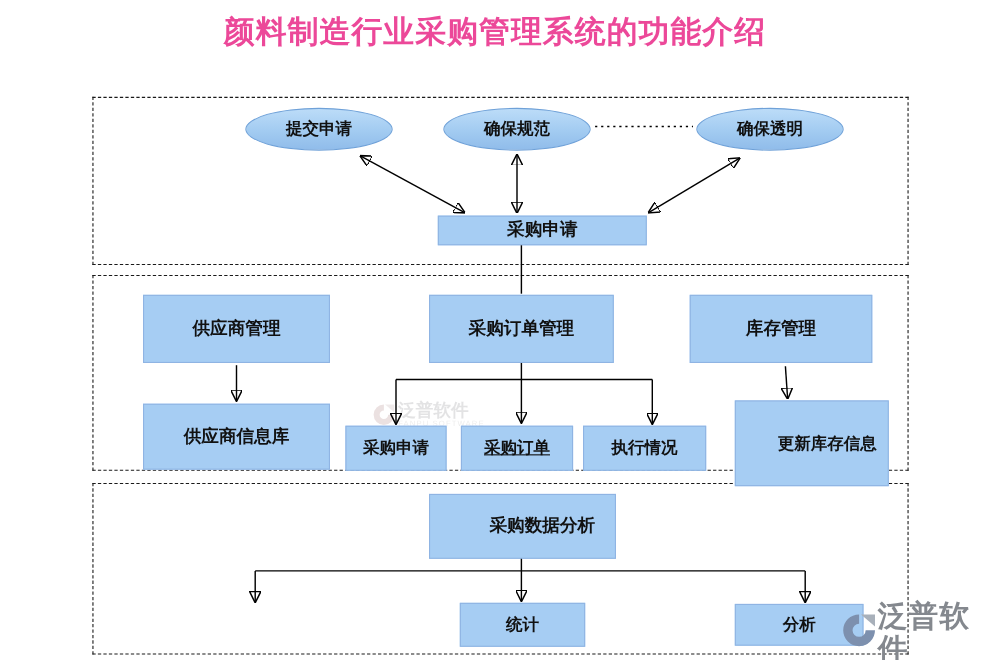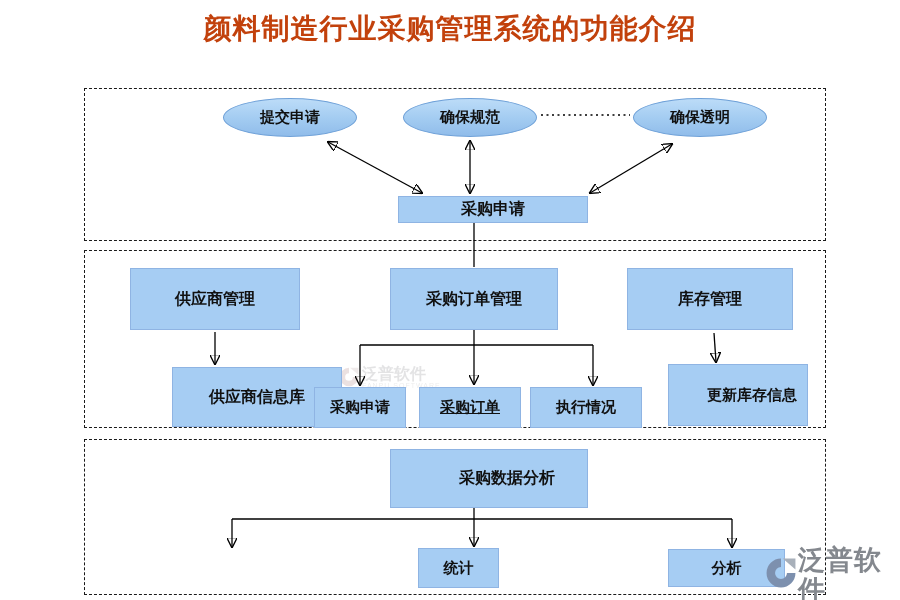--- a/index.html
+++ b/index.html
@@ -2,21 +2,21 @@
 <html style="--node-fill: #A6CDF3; --node-border: #6FA1D8; --line: #000000; --watermark-red: #E4746C;"><head>
 <meta charset="utf-8">
 <style>
   html,body { margin:0; padding:0; background:#ffffff; }
   .stage {
     position:relative; width:900px; height:600px; background:#fff;
     font-family:"Liberation Sans", sans-serif; overflow:hidden;
   }
   .page-title {
     position:absolute; top:10px; left:0; width:100%; text-align:center;
-    font-size:28px; font-weight:bold; color:#c2410c; letter-spacing:1px;
+    font-size:28px; font-weight:bold; color:#ec4899; letter-spacing:1px;
   }
   .section { position:absolute; border:1.5px dashed #1a1a1a; }
   .s1 { left:84px;  top:88px;  width:740px; height:151px; }
   .s2 { left:84px;  top:250px; width:740px; height:176px; }
   .s3 { left:84px;  top:439px; width:740px; height:154px; }
 
   .node {
     position:absolute; background:var(--node-fill,#A6CDF3);
     display:flex; align-items:center; justify-content:center;
     font-weight:bold; color:#111; font-size:16px; box-sizing:border-box;
@@ -30,29 +30,29 @@
   }
 
   .e1   { left:223px; top:98px;  width:134px; height:39px; }
   .e2   { left:403px; top:98px;  width:134px; height:39px; }
   .e3   { left:633px; top:98px;  width:134px; height:39px; }
   .hub1 { left:398px; top:196px; width:190px; height:27px; }
 
   .m-sup  { left:130px; top:268px; width:170px; height:62px; }
   .m-ord  { left:390px; top:268px; width:168px; height:62px; }
   .m-inv  { left:627px; top:268px; width:166px; height:62px; }
-  .c-supdb{ left:130px; top:367px; width:170px; height:60px;margin-left:42px; }
+  .c-supdb{ left:130px; top:367px; width:170px; height:60px; }
   .c-pr   { left:314px; top:387px; width:92px;  height:41px; font-size:15px; }
   .c-po   { left:419px; top:387px; width:102px; height:41px; font-size:15px;text-decoration:underline; }
   .c-ex   { left:530px; top:387px; width:112px; height:41px; font-size:15px; }
-  .c-upd  { left:668px; top:364px; width:140px; height:62px; font-size:15px;padding-left:28px; }
+  .c-upd  { left:668px; top:364px; width:140px; height:78px; font-size:15px;padding-left:28px; }
 
-  .hub3 { left:390px; top:449px; width:198px; height:59px;padding-left:36px; }
+  .hub3 { left:390px; top:449px; width:170px; height:59px;padding-left:36px; }
   .c-pd { left:186px; top:549px; width:94px;  height:40px; font-size:15px; }
-  .c-st { left:418px; top:548px; width:81px; height:40px; font-size:15px; }
+  .c-st { left:418px; top:548px; width:114px; height:40px; font-size:15px; }
   .c-an { left:668px; top:549px; width:117px; height:38px; font-size:15px;justify-content:center; }
 
   svg.connectors {
     position:absolute; left:0; top:0; width:900px; height:600px;
     pointer-events:none;
   }
   svg.connectors line, svg.connectors path { stroke:var(--line,#000); stroke-width:1.3; fill:none; }
 
   .wm-center {
     position:absolute; left:338px; top:366px; display:flex; align-items:flex-start;

